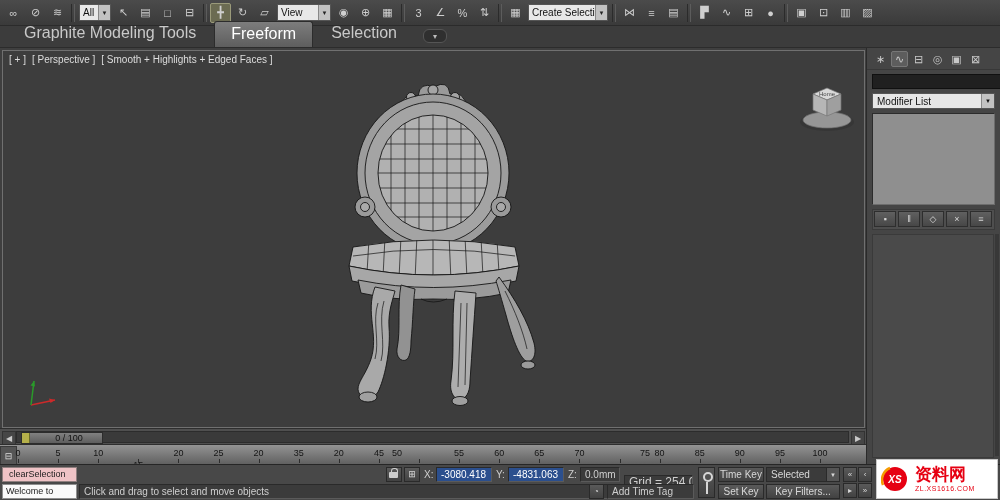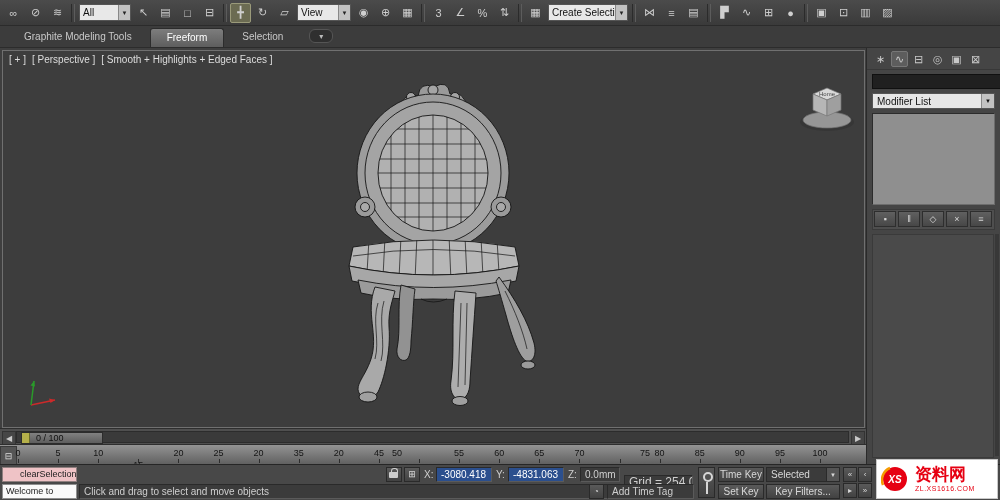--- a/index.html
+++ b/index.html
@@ -18,21 +18,21 @@
   .tb-dd{height:17px;background:#e8e8e8;border:1px solid #555;display:flex;align-items:center;
          font-size:10px;color:#111;box-sizing:border-box;margin:0 1px;}
   .tb-dd-val{flex:1;padding:0 3px;white-space:nowrap;overflow:hidden;}
   .tb-dd-arrow{width:11px;height:100%;background:#c2c2c2;border-left:1px solid #888;
                font-size:6px;display:flex;align-items:center;justify-content:center;color:#222;}
 
   
   .ribbon{position:absolute;left:0;top:26px;width:1000px;height:22px;background:#3c3c3c;
           border-bottom:1px solid #2c2c2c;display:flex;align-items:flex-end;padding-left:8px;box-sizing:border-box;}
   .ribbon-tabs{display:flex;gap:2px;}
-  .rtab{padding:3px 16px 4px 16px;font-size:10px;color:#c9c9c9;}
+  .rtab{padding:3px 16px 4px 16px;font-size:16px;color:#c9c9c9;}
   .rtab-active{background:linear-gradient(#7d7d7d,#5e5e5e);color:#fff;
                border:1px solid #2c2c2c;border-bottom:none;border-radius:3px 3px 0 0;}
   .ribbon-min{width:22px;height:12px;margin:0 0 4px 10px;background:#2f2f2f;border:1px solid #555;
               border-radius:6px;color:#bbb;font-size:8px;display:flex;align-items:center;justify-content:center;}
 
   
   .viewport{position:absolute;left:2px;top:50px;width:861px;height:376px;background:#3d3d3d;
             border:1px solid #707070;}
   .vp-label{position:absolute;top:3px;left:6px;display:flex;gap:6px;font-size:10px;color:#dedede;z-index:3;}
   .chair-svg{position:absolute;left:0;top:0;}
@@ -68,41 +68,41 @@
               border-top:1px solid #2e2e2e;box-sizing:border-box;}
   .ts-prev,.ts-next{position:absolute;top:2px;width:12px;height:12px;color:#c9c9c9;font-size:8px;
               display:flex;align-items:center;justify-content:center;background:#464646;border:1px solid #333;}
   .ts-prev{left:2px;} .ts-next{left:851px;}
   .ts-track{position:absolute;left:16px;top:2px;width:833px;height:12px;background:#3a3a3a;
             border:1px solid #2c2c2c;box-sizing:border-box;}
   .ts-handle{position:absolute;left:4px;top:0;width:80px;height:10px;
              background:linear-gradient(#818181,#5e5e5e);border:1px solid #2c2c2c;
              display:flex;align-items:center;font-size:9px;color:#111;}
   .ts-tab{width:7px;height:10px;background:#b5b04a;border-right:1px solid #6a6a2a;margin-right:6px;}
-  .ts-label{flex:1;text-align:left;}
+  .ts-label{flex:1;text-align:center;}
 
   
   .ruler{position:absolute;left:0;top:444px;width:866px;height:20px;
          background:linear-gradient(#939393,#616161);border-top:1px solid #2e2e2e;box-sizing:border-box;}
   .mce-btn{position:absolute;left:0;top:1px;width:15px;height:18px;background:#555;border:1px solid #3a3a3a;
            color:#ddd;font-size:9px;display:flex;align-items:center;justify-content:center;}
   .ruler-num{position:absolute;top:3px;transform:translateX(-50%);font-size:9px;color:#141414;}
   .ruler-tick{position:absolute;bottom:1px;width:1px;height:4px;background:#2c2c2c;}
 
   
   .statusbar{position:absolute;left:0;top:464px;width:1000px;height:36px;background:#484848;
              border-top:1px solid #262626;box-sizing:border-box;font-size:10px;}
   .sfield{position:absolute;height:15px;background:#3b3b3b;border:1px solid #2a2a2a;
           border-bottom-color:#5a5a5a;border-right-color:#5a5a5a;color:#cfcfcf;
           line-height:13px;padding:0 4px;box-sizing:border-box;overflow:hidden;white-space:nowrap;}
   .sbtn{position:absolute;height:15px;background:linear-gradient(#5a5a5a,#424242);border:1px solid #2a2a2a;
         color:#d8d8d8;text-align:center;line-height:13px;box-sizing:border-box;overflow:hidden;white-space:nowrap;}
   .slabel{position:absolute;color:#cfcfcf;line-height:15px;}
   .ms1{position:absolute;left:2px;top:2px;width:75px;height:15px;background:#efc3c6;color:#222;
-       font-size:9px;line-height:13px;padding:0 17px;border:1px solid #8f7f7f;box-sizing:border-box;overflow:hidden;}
+       font-size:9px;line-height:13px;padding:0 6px;border:1px solid #8f7f7f;box-sizing:border-box;overflow:hidden;}
   .ms2{position:absolute;left:2px;top:19px;width:75px;height:15px;background:#fafafa;color:#222;
        font-size:9px;line-height:13px;padding:0 3px;border:1px solid #8f8f8f;box-sizing:border-box;overflow:hidden;}
   .lockwrap{position:absolute;left:386px;top:2px;width:16px;height:15px;background:linear-gradient(#5a5a5a,#424242);
             border:1px solid #2a2a2a;box-sizing:border-box;display:flex;align-items:center;justify-content:center;}
   .lock{position:relative;width:10px;height:8px;margin-top:3px;}
   .lock:before{content:"";position:absolute;top:-4px;left:2px;width:5px;height:5px;
                border:1.5px solid #cfcfcf;border-bottom:none;border-radius:3px 3px 0 0;}
   .lock:after{content:"";position:absolute;left:0;top:0;width:9px;height:6px;background:#cfcfcf;border-radius:1px;}
   .keyicon{position:absolute;left:698px;top:2px;width:17px;height:31px;
            background:linear-gradient(#585858,#404040);border:1px solid #2a2a2a;box-sizing:border-box;}
@@ -131,21 +131,21 @@
 </head>
 <body>
 
 <div class="app">
 
   <div class="toolbar">
       <div class="tb-icon">∞</div>
       <div class="tb-icon">⊘</div>
       <div class="tb-icon">≋</div>
       <div class="tb-sep"></div>
-      <div class="tb-dd" style="width: 52px;">
+      <div class="tb-dd" style="width: 32px;">
         <span class="tb-dd-val">All</span>
         <span class="tb-dd-arrow">▼</span>
       </div>
       <div class="tb-icon">↖</div>
       <div class="tb-icon">▤</div>
       <div class="tb-icon">□</div>
       <div class="tb-icon">⊟</div>
       <div class="tb-sep"></div>
       <div class="tb-icon tb-active">╋</div>
       <div class="tb-icon">↻</div>

